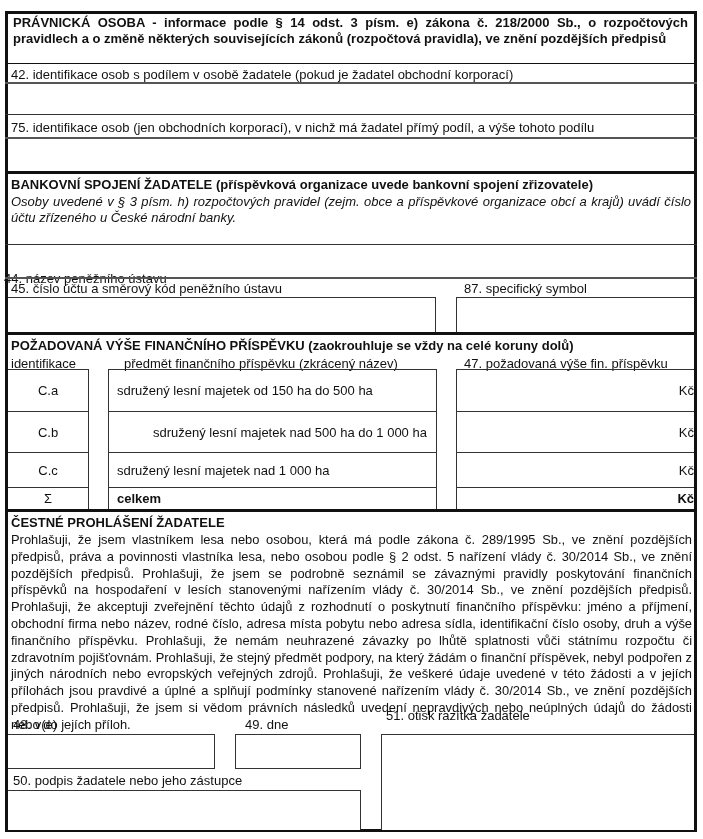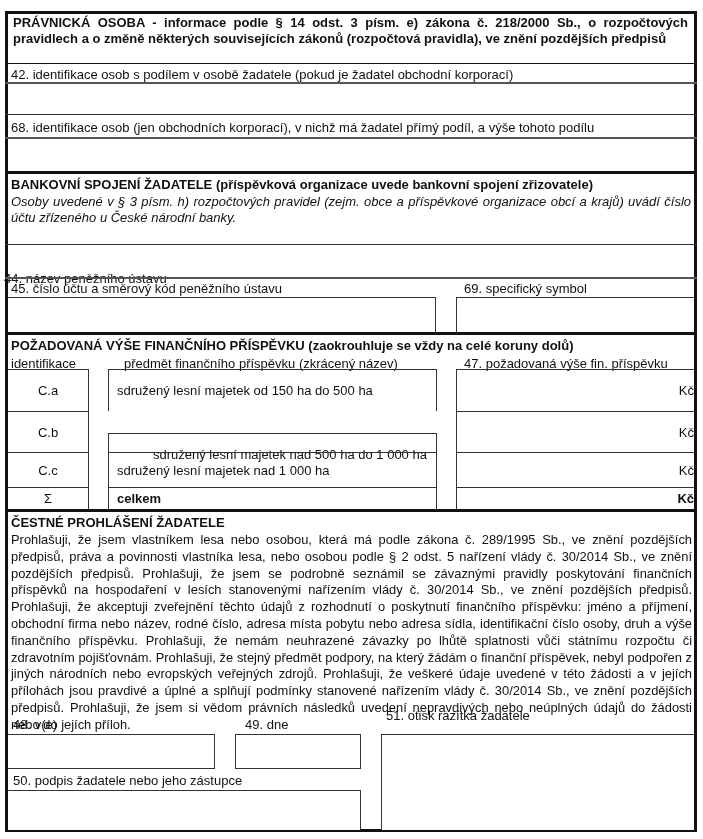--- a/index.html
+++ b/index.html
@@ -25,55 +25,55 @@
 <body>
 
 <div class="abs outer"></div>
 
 <div class="txt bold u just" style="left:13px; top:15px; width:675px; line-height:15.5px;">PRÁVNICKÁ OSOBA - informace podle § 14 odst. 3 písm. e) zákona č. 218/2000 Sb., o rozpočtových pravidlech a o změně některých souvisejících zákonů (rozpočtová pravidla), ve znění pozdějších předpisů</div>
 <div class="hline" style="top:63px; height:1px; background:#111;"></div>
 <div class="txt" style="left:11px; top:67px;">42. identifikace osob s podílem v osobě žadatele (pokud je žadatel obchodní korporací)</div>
 <div class="hline thin" style="top:82px;"></div>
 <div class="abs" style="left:8px; top:84px; width:686px; height:29px;"></div>
 <div class="hline" style="top:114px; height:1px; background:#333;"></div>
-<div class="txt" style="left:11px; top:120px;">68. identifikace osob (jen obchodních korporací), v nichž má žadatel přímý podíl, a výše tohoto podílu</div>
+<div class="txt" style="left:11px; top:120px;">75. identifikace osob (jen obchodních korporací), v nichž má žadatel přímý podíl, a výše tohoto podílu</div>
 <div class="hline thin" style="top:137px;"></div>
 <div class="abs" style="left:8px; top:139px; width:686px; height:31px;"></div>
 <div class="hline thick" style="top:171px;"></div>
 
 <div class="txt bold" style="left:11px; top:177px;">
   <span class="u">BANKOVNÍ SPOJENÍ ŽADATELE</span><span> (příspěvková organizace uvede bankovní spojení zřizovatele)</span>
 </div>
 <div class="txt ital just" style="left:11px; top:194px; width:680px; line-height:15.5px;">Osoby uvedené v § 3 písm. h) rozpočtových pravidel (zejm. obce a příspěvkové organizace obcí a krajů) uvádí číslo účtu zřízeného u České národní banky.</div>
 <div class="txt" style="left:4px; top:227px;margin-top:44px;">44. název peněžního ústavu</div>
 <div class="hline" style="top:244px; height:1px; background:#333;"></div>
 <div class="abs" style="left:8px; top:246px; width:686px; height:30px;"></div>
 <div class="hline thin" style="top:277px;"></div>
 <div class="txt" style="left:11px; top:281px;">45. číslo účtu a směrový kód peněžního ústavu</div>
-<div class="txt" style="left:464px; top:281px;">69. specifický symbol</div>
+<div class="txt" style="left:464px; top:281px;">87. specifický symbol</div>
 <div class="box" style="left:8px; top:297px; width:428px; height:36px; border-left:none; border-bottom:none;"></div>
 <div class="box" style="left:456px; top:297px; width:238px; height:36px; border-right:none; border-bottom:none;"></div>
 <div class="hline thick" style="top:332px;"></div>
 
 <div class="txt bold" style="left:11px; top:338px;">
   <span class="u">POŽADOVANÁ VÝŠE FINANČNÍHO PŘÍSPĚVKU</span><span> (zaokrouhluje se vždy na celé koruny dolů)</span>
 </div>
 <div class="txt" style="left:11px; top:356px;">identifikace</div>
 <div class="txt" style="left:124px; top:356px;">předmět finančního příspěvku (zkrácený název)</div>
 <div class="txt" style="left:464px; top:356px;">47. požadovaná výše fin. příspěvku</div>
 
 <div id="rows">
     <div class="cell center" style="left: 8px; top: 369px; width: 81px; height: 42px; border-top: 1px solid rgb(51, 51, 51); border-right: 1px solid rgb(51, 51, 51);">C.a</div>
     <div class="cell left" style="left: 108px; top: 369px; width: 329px; height: 42px; border-top: 1px solid rgb(51, 51, 51); border-left: 1px solid rgb(51, 51, 51); border-right: 1px solid rgb(51, 51, 51);">sdružený lesní majetek od 150 ha do 500 ha</div>
     <div class="cell right" style="left: 456px; top: 369px; width: 238px; height: 42px; border-top: 1px solid rgb(51, 51, 51); border-left: 1px solid rgb(51, 51, 51);">
       <span style="margin-right: 4px;"></span>
       <span>Kč</span>
     </div>
     <div class="cell center" style="left: 8px; top: 411px; width: 81px; height: 41px; border-top: 1px solid rgb(51, 51, 51); border-right: 1px solid rgb(51, 51, 51);">C.b</div>
-    <div class="cell left" style="left: 108px; top: 433px; width: 329px; height: 41px; border-top: 1px solid rgb(51, 51, 51); border-left: 1px solid rgb(51, 51, 51); border-right: 1px solid rgb(51, 51, 51); padding-left: 44px;">sdružený lesní majetek nad 500 ha do 1 000 ha</div>
+    <div class="cell left" style="left: 108px; top: 411px; width: 329px; height: 41px; border-top: 1px solid rgb(51, 51, 51); border-left: 1px solid rgb(51, 51, 51); border-right: 1px solid rgb(51, 51, 51); padding-left: 44px;">sdružený lesní majetek nad 500 ha do 1 000 ha</div>
     <div class="cell right" style="left: 456px; top: 411px; width: 238px; height: 41px; border-top: 1px solid rgb(51, 51, 51); border-left: 1px solid rgb(51, 51, 51);">
       <span style="margin-right: 4px;"></span>
       <span>Kč</span>
     </div>
     <div class="cell center" style="left: 8px; top: 452px; width: 81px; height: 35px; border-top: 1px solid rgb(51, 51, 51); border-right: 1px solid rgb(51, 51, 51);">C.c</div>
     <div class="cell left" style="left: 108px; top: 452px; width: 329px; height: 35px; border-top: 1px solid rgb(51, 51, 51); border-left: 1px solid rgb(51, 51, 51); border-right: 1px solid rgb(51, 51, 51);">sdružený lesní majetek nad 1 000 ha</div>
     <div class="cell right" style="left: 456px; top: 452px; width: 238px; height: 35px; border-top: 1px solid rgb(51, 51, 51); border-left: 1px solid rgb(51, 51, 51);">
       <span style="margin-right: 4px;"></span>
       <span>Kč</span>
     </div>

